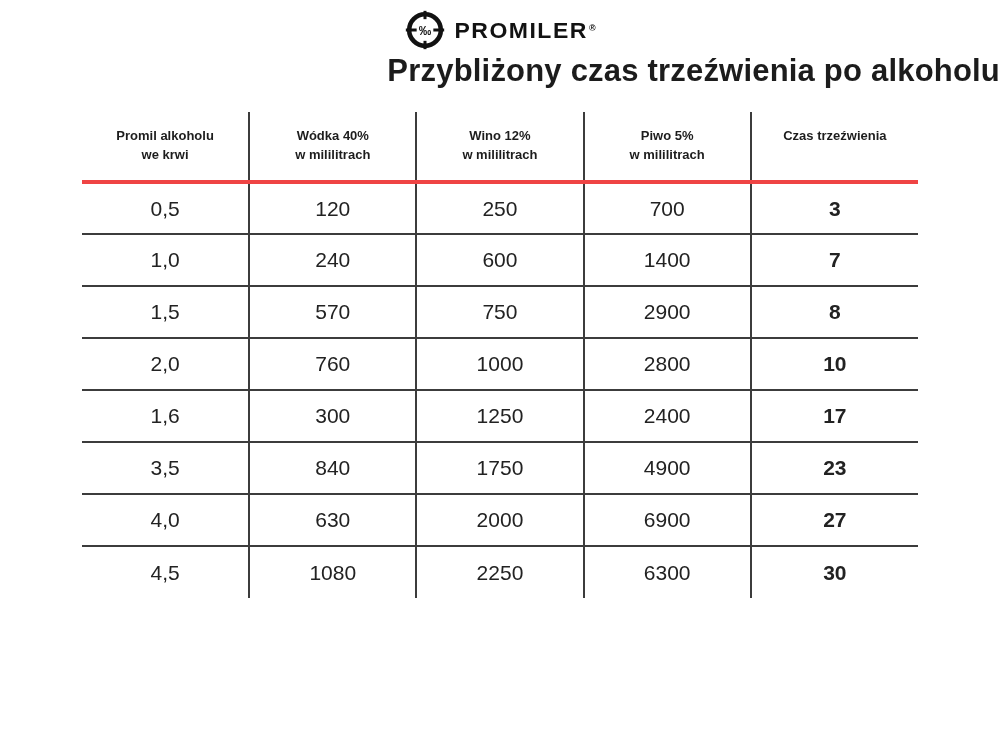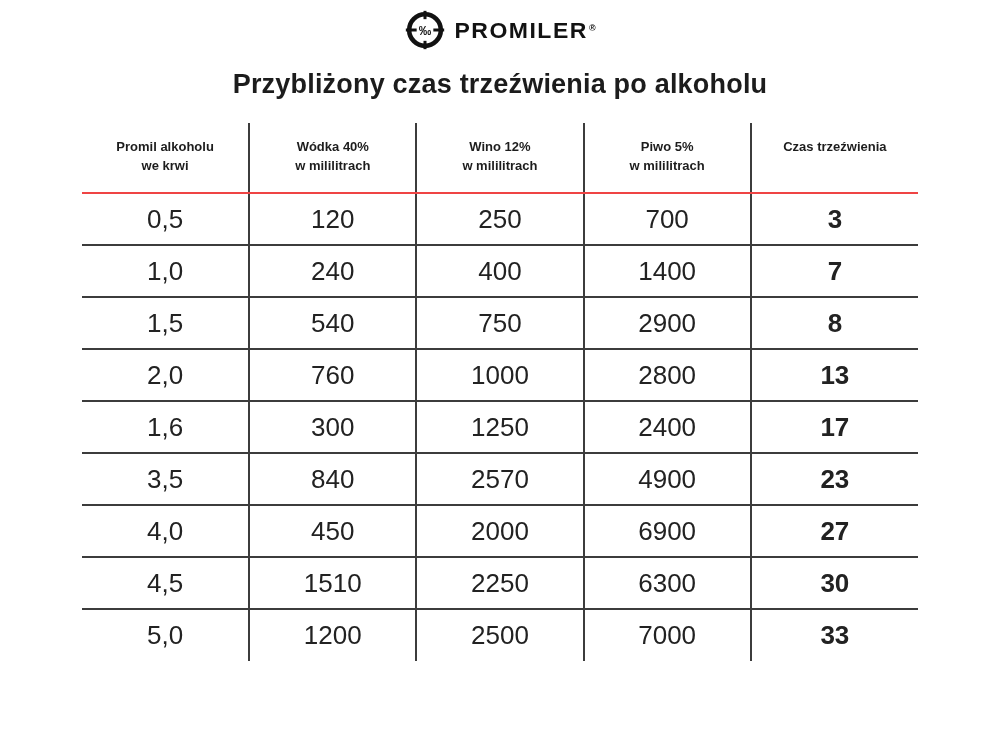--- a/index.html
+++ b/index.html
@@ -28,23 +28,23 @@
   .reg-mark {
     font-size: 9px;
     font-weight: 700;
     vertical-align: top;
     position: relative;
     top: -2px;
     left: 1px;
     color: #121212;
   }
   .page-title {
-    margin-top: 18px;
-    text-align: center;
-    font-size: 27px;
+    margin-top: 2px;
+    text-align: right;
+    font-size: 31px;
     font-weight: 700;
     letter-spacing: 0.2px;
     color: #1c1c1c;
   }
   .table-wrap {
     margin: 23px 0 0 82px;
     width: 836px;
   }
   table.sobriety {
     width: 836px;
@@ -59,25 +59,25 @@
     border-left: none;
   }
   table.sobriety thead th {
     height: 70px;
     vertical-align: top;
     padding-top: 15px;
     font-size: 13px;
     font-weight: 700;
     line-height: 1.45;
     color: #1d1d1d;
-    border-bottom: 2px solid #ef4444;
+    border-bottom: 4px solid #ef4444;
   }
   table.sobriety tbody td {
     height: 52px;
-    font-size: 26px;
+    font-size: 21px;
     font-weight: 400;
     color: #222222;
     border-bottom: 2px solid #3c3c3c;
   }
   table.sobriety tbody tr:last-child td {
     border-bottom: none;
   }
   table.sobriety tbody td.time-col {
     font-weight: 700;
   }
@@ -129,68 +129,61 @@
         <tr>
           <td>0,5</td>
           <td>120</td>
           <td>250</td>
           <td>700</td>
           <td class="time-col">3</td>
         </tr>
         <tr>
           <td>1,0</td>
           <td>240</td>
-          <td>400</td>
+          <td>600</td>
           <td>1400</td>
           <td class="time-col">7</td>
         </tr>
         <tr>
           <td>1,5</td>
-          <td>540</td>
+          <td>570</td>
           <td>750</td>
           <td>2900</td>
           <td class="time-col">8</td>
         </tr>
         <tr>
           <td>2,0</td>
           <td>760</td>
           <td>1000</td>
           <td>2800</td>
-          <td class="time-col">13</td>
+          <td class="time-col">10</td>
         </tr>
         <tr>
           <td>1,6</td>
           <td>300</td>
           <td>1250</td>
           <td>2400</td>
           <td class="time-col">17</td>
         </tr>
         <tr>
           <td>3,5</td>
           <td>840</td>
-          <td>2570</td>
+          <td>1750</td>
           <td>4900</td>
           <td class="time-col">23</td>
         </tr>
         <tr>
           <td>4,0</td>
-          <td>450</td>
+          <td>630</td>
           <td>2000</td>
           <td>6900</td>
           <td class="time-col">27</td>
         </tr>
         <tr>
           <td>4,5</td>
-          <td>1510</td>
+          <td>1080</td>
           <td>2250</td>
           <td>6300</td>
           <td class="time-col">30</td>
-        </tr>
-        <tr>
-          <td>5,0</td>
-          <td>1200</td>
-          <td>2500</td>
-          <td>7000</td>
-          <td class="time-col">33</td>
         </tr>
       </tbody>
   </table>
 </div>
 
 </body></html>

